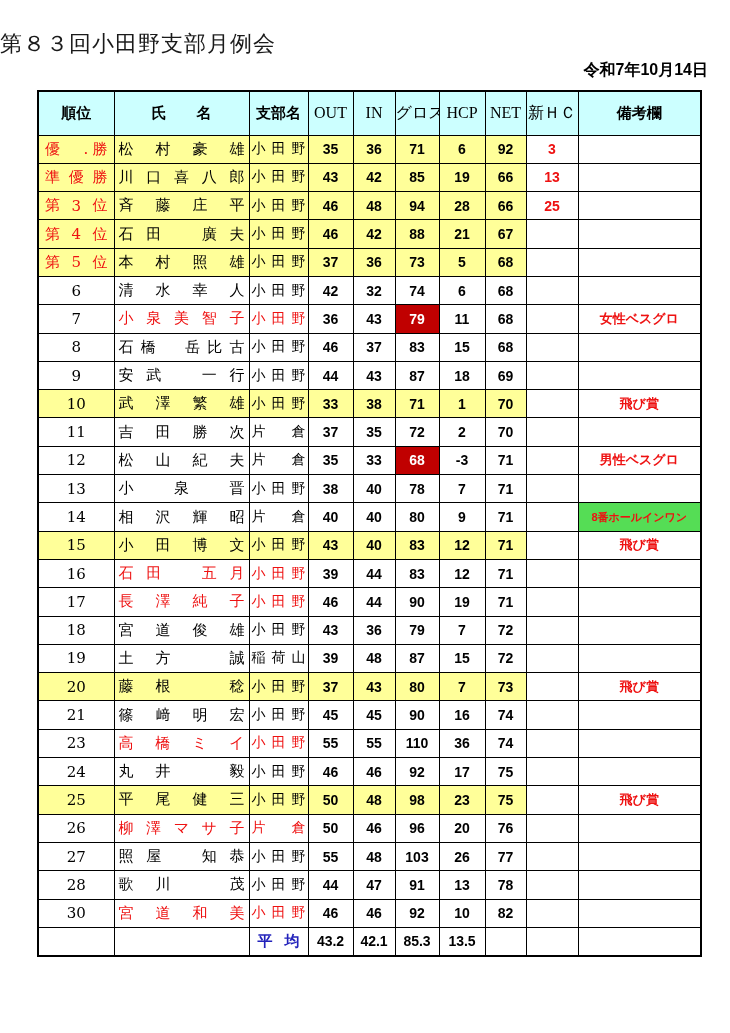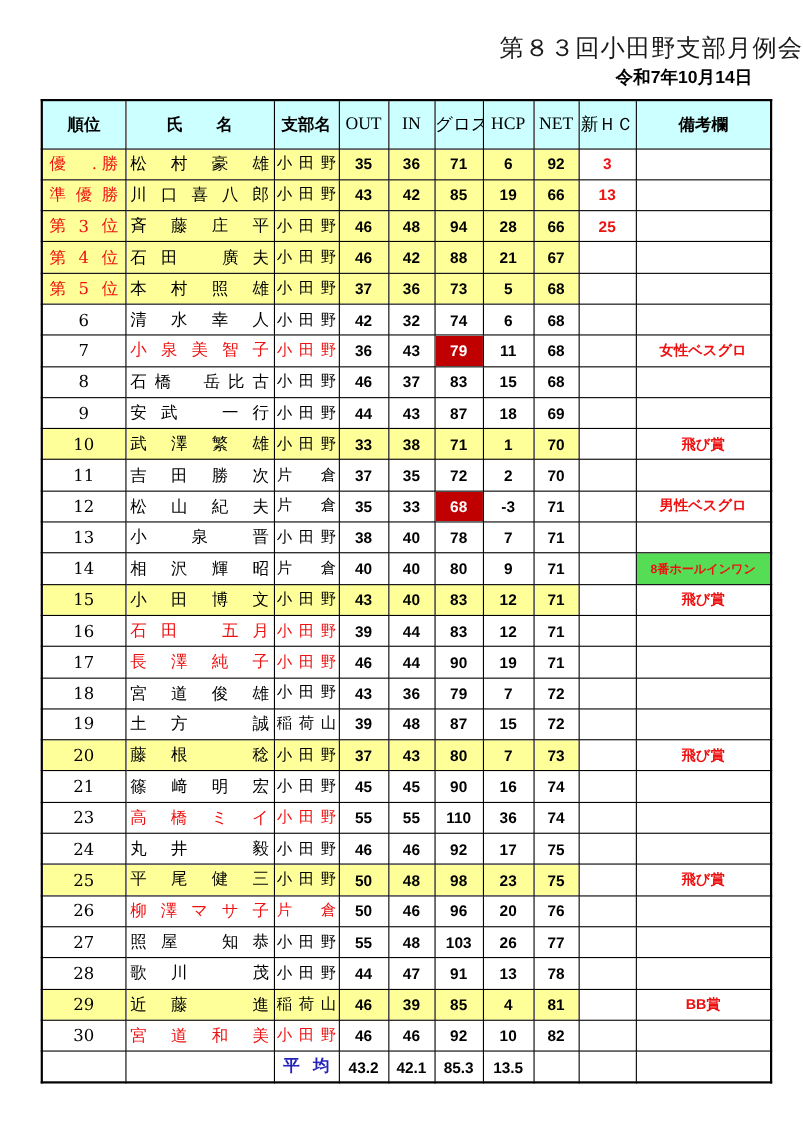--- a/index.html
+++ b/index.html
@@ -1,26 +1,26 @@
 <!DOCTYPE html>
 <html style="--header-bg: #CCFFFF; --row-hl: #FFFF99; --accent: #EE1111; --best-bg: #C00000; --green-bg: #55DD55; --avg-blue: #2222BB;"><head>
 <meta charset="utf-8">
 <style>
   html,body{margin:0;padding:0;}
   body{
     width:730px;height:1033px;position:relative;background:#ffffff;
     font-family:"Liberation Sans",sans-serif;color:#000;
   }
   .title{
-    position:absolute;top:29px;left:0;width:730px;text-align:right;
+    position:absolute;top:29px;left:0;width:730px;text-align:left;
     font-family:"DejaVu Serif",serif;font-size:22px;letter-spacing:1px;color:#1a1a1a;
   }
   .date{
     position:absolute;top:60px;left:0;width:684px;text-align:right;
-    font-weight:bold;font-size:16px;color:#000;
+    font-weight:bold;font-size:16px;color:#000;padding-left:24px;
   }
   table.results{
     position:absolute;top:90px;left:37px;width:663px;
     border-collapse:collapse;table-layout:fixed;
     border:2px solid #000;
   }
   th,td{
     border:1px solid #000;padding:0;overflow:hidden;white-space:nowrap;
     vertical-align:middle;text-align:center;
   }
@@ -787,45 +787,20 @@
         </td>
         <td class="num out">44</td>
         <td class="num in">47</td>
         <td class="num gross">91</td>
         <td class="num hcp">13</td>
         <td class="num net">78</td>
         <td class="newhc"></td>
         <td class="remark"></td>
       </tr>
       <tr>
-        <td class="rank hl">29</td>
-        <td class="name hl">
-          <div class="dist">
-            <span>近</span>
-            <span>藤</span>
-            <span>　</span>
-            <span>進</span>
-          </div>
-        </td>
-        <td class="branch hl">
-          <div class="dist">
-            <span>稲</span>
-            <span>荷</span>
-            <span>山</span>
-          </div>
-        </td>
-        <td class="num out hl">46</td>
-        <td class="num in hl">39</td>
-        <td class="num gross hl">85</td>
-        <td class="num hcp hl">4</td>
-        <td class="num net hl">81</td>
-        <td class="newhc"></td>
-        <td class="remark">BB賞</td>
-      </tr>
-      <tr>
         <td class="rank">30</td>
         <td class="name red">
           <div class="dist">
             <span>宮</span>
             <span>道</span>
             <span>和</span>
             <span>美</span>
           </div>
         </td>
         <td class="branch red">

